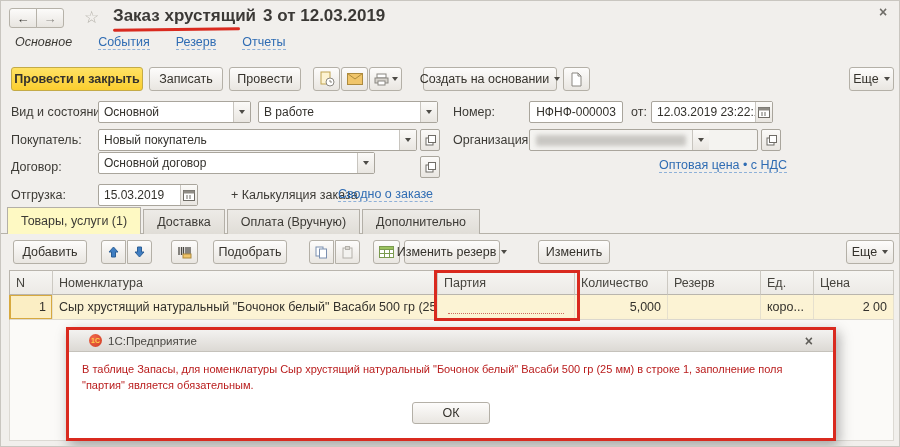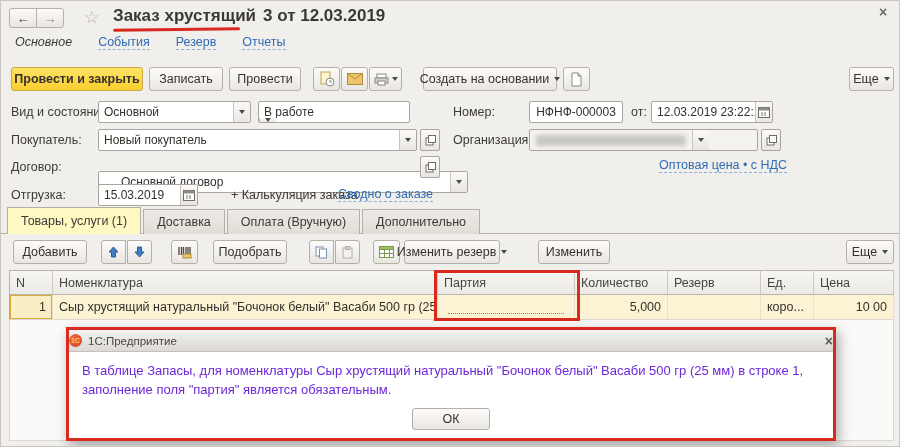--- a/index.html
+++ b/index.html
@@ -66,28 +66,28 @@
                  background: #fbfaf8; border: 1px solid #dcd9d3; border-top: none; z-index: 4; }
 
   
   .red-underline { position: absolute; left: 112px; top: 27px; width: 127px; height: 3px; background: #d92a1f;
                    transform: rotate(-0.7deg); border-radius: 2px; z-index: 6; }
   .red-box { position: absolute; border: 3px solid #d92a1f; z-index: 20; pointer-events: none; }
 
   
   .dialog { position: absolute; left: 65px; top: 326px; width: 770px; height: 114px; background: #fff;
             border: 3px solid #d92a1f; box-shadow: 3px 5px 12px rgba(50,50,50,.4); z-index: 50; }
-  .dialog-title { height: 22px; display: flex; align-items: center; gap: 6px; padding: 0 0;
+  .dialog-title { height: 22px; display: flex; align-items: center; gap: 6px; padding: 0 20px;
                   background: linear-gradient(#f3f2f0, #dcd9d4); border-bottom: 1px solid #c5c2bb;
                   font-size: 11.5px; color: #4a4843; }
   .logo1c { width: 13px; height: 13px; border-radius: 50%;
             background: radial-gradient(circle at 35% 35%, #f26a4b, #cf3a22); color: #ffd24a;
             font-size: 7px; font-weight: bold; display: flex; align-items: center; justify-content: center; }
   .dialog-close { margin-left: auto; color: #5f5d58; font-size: 14px; font-weight: bold; cursor: pointer; line-height: 1; }
-  .dialog-body { padding: 10px 13px 0; font-size: 13px; color: #6d28d9; line-height: 1.45; }
+  .dialog-body { padding: 10px 13px 0; font-size: 11px; color: #b91c1c; line-height: 1.45; }
   .okbtn { position: static; margin: 8px auto 0; width: 78px; height: 22px; }
 
   .win-close { position: absolute; left: 878px; top: 3px; font-size: 14px; color: #6f6d68;
                font-weight: bold; cursor: pointer; }
   .star { position: absolute; left: 83px; top: 6px; font-size: 17px; color: #b5b2aa; cursor: pointer; }
   .title { position: absolute; left: 112px; top: 5px; font-size: 17px; font-weight: bold; color: #3b3936;
            white-space: nowrap; }
   .title .rest { margin-left: 7px; }
   .navrow { position: absolute; left: 14px; top: 34px; display: flex; gap: 26px; font-size: 12.5px; }
   .navrow .active-sec { color: #3c3a35; cursor: default; font-style: italic; }
@@ -167,21 +167,21 @@
     <span class="caret"></span>
   </div>
 
   <div class="lbl" style="left:10px;top:100px;">Вид и состояние:</div>
   <div class="fld" style="left:97px;top:100px;width:153px;">
     <span class="val">Основной</span>
     <span class="dd">
         <span class="caret"></span>
       </span>
   </div>
-  <div class="fld" style="left:257px;top:100px;width:152px;flex-direction:column;">
+  <div class="fld" style="left:257px;top:100px;width:180px;">
     <span class="val">В работе</span>
     <span class="dd">
         <span class="caret"></span>
       </span>
   </div>
   <div class="lbl" style="left:452px;top:100px;">Номер:</div>
   <div class="fld" style="left:528px;top:100px;width:94px;">
     <span class="val center">НФНФ-000003</span>
   </div>
   <div class="lbl" style="left:630px;top:100px;">от:</div>
@@ -217,21 +217,21 @@
       </span>
   </div>
   <div class="sidebtn" style="left:760px;top:128px;">
     <svg width="11" height="11">
       <rect x="1" y="3" width="7" height="7" fill="#fff" stroke="#6f6c66"></rect>
       <rect x="3.5" y=".5" width="7" height="7" fill="#fff" stroke="#6f6c66"></rect>
     </svg>
   </div>
 
   <div class="lbl" style="left:10px;top:155px;">Договор:</div>
-  <div class="fld" style="left:97px;top:170px;width:370px;padding-left:17px;">
+  <div class="fld" style="left:97px;top:151px;width:277px;">
     <span class="val">Основной договор</span>
     <span class="dd">
         <span class="caret"></span>
       </span>
   </div>
   <div class="sidebtn" style="left:419px;top:155px;">
     <svg width="11" height="11">
       <rect x="1" y="3" width="7" height="7" fill="#fff" stroke="#6f6c66"></rect>
       <rect x="3.5" y=".5" width="7" height="7" fill="#fff" stroke="#6f6c66"></rect>
     </svg>
@@ -335,21 +335,21 @@
     </div>
     <div class="trow">
       <div class="td ncell">1</div>
       <div class="td">Сыр хрустящий натуральный "Бочонок белый" Васаби 500 гр (25 мм)</div>
       <div class="td">
           <span class="batch-line"></span>
         </div>
       <div class="td num">5,000</div>
       <div class="td"></div>
       <div class="td">коро...</div>
-      <div class="td num">10 00</div>
+      <div class="td num">2 00</div>
     </div>
   </div>
 
   <div class="red-box" style="left:433px;top:269px;width:146px;height:51px;"></div>
 
   <div class="dialog">
     <div class="dialog-title">
       <span class="logo1c">1С</span>
       <span>1С:Предприятие</span>
       <span class="dialog-close">×</span>

